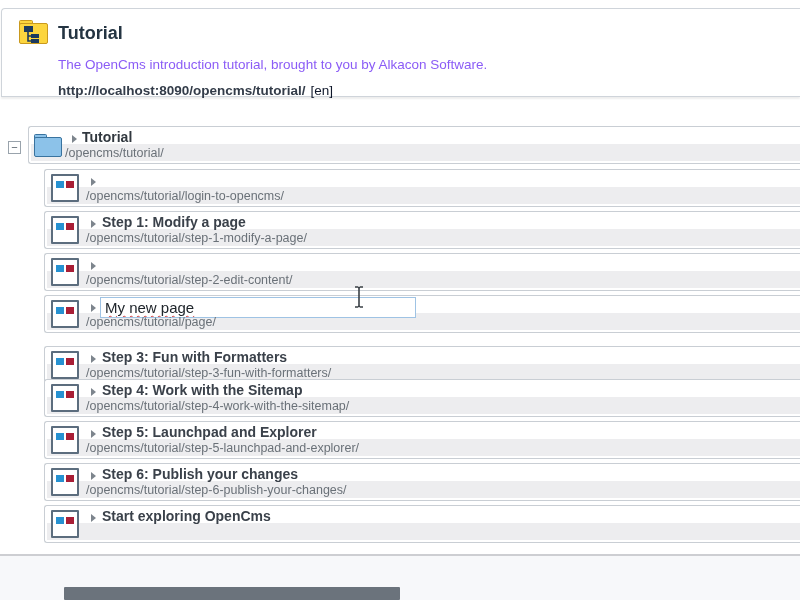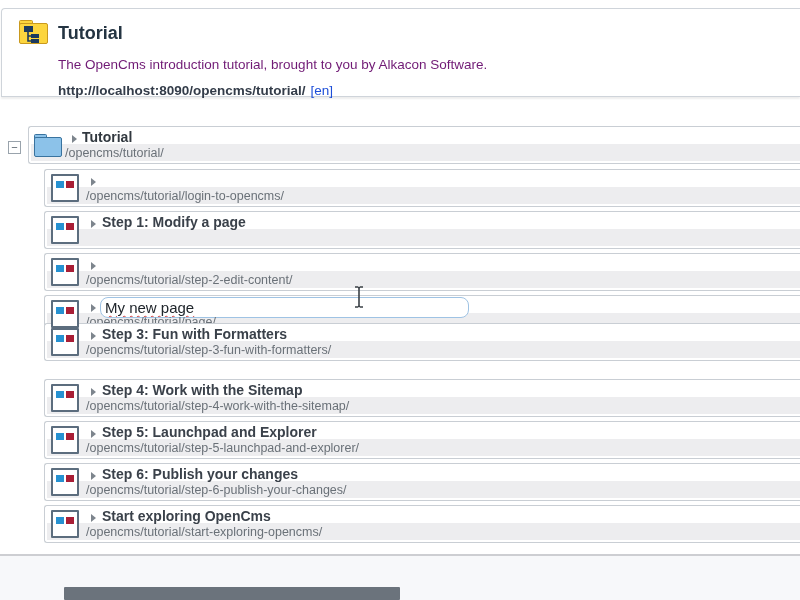--- a/index.html
+++ b/index.html
@@ -10,23 +10,23 @@
   }
   
   .header-card{
     position:absolute;left:1px;top:8px;width:799px;height:89px;
     background:#ffffff;border:1px solid #cfd4da;border-right:none;
     border-radius:4px 0 0 0;box-shadow:0 2px 2px rgba(0,0,0,.07);
     box-sizing:border-box;
   }
   .header-icon{position:absolute;left:16px;top:9px;}
   .header-title{position:absolute;left:56px;top:14px;font-size:18px;font-weight:700;color:#243442;}
-  .header-sub{position:absolute;left:56px;top:48px;font-size:13.5px;color:#701a75;}
+  .header-sub{position:absolute;left:56px;top:48px;font-size:13.5px;color:#8b5cf6;}
   .header-url{position:absolute;left:56px;top:74px;font-size:13.5px;font-weight:700;color:#333c49;}
-  .header-locale{font-weight:400;color:#1d4ed8;margin-left:5px;}
+  .header-locale{font-weight:400;color:#0f172a;margin-left:5px;}
   
   .content-divider{position:absolute;left:0;top:554px;width:800px;height:2px;background:#cdced2;}
   .lower-bg{position:absolute;left:0;top:556px;width:800px;height:44px;background:#f7f8fa;}
   
   .collapse-box{
     position:absolute;left:8px;top:141px;width:13px;height:13px;box-sizing:border-box;
     border:1px solid #99a3ac;background:#fff;color:#55606a;
     font-size:11px;line-height:10px;text-align:center;
   }
   .card{
@@ -60,26 +60,26 @@
     padding:3px 3px;
   }
   .icon-box .bar-top{width:18px;height:5px;background:#2691d1;}
   .icon-box .mid{margin-top:2px;width:18px;height:7px;display:flex;justify-content:space-between;}
   .icon-box .sq-blue{width:8px;height:7px;background:#2691d1;}
   .icon-box .sq-red{width:8px;height:7px;background:#a81e35;}
   .icon-box .bar-bottom{margin-top:2px;width:18px;height:6px;background:#a81e35;}
   .card-child .expander{left:46px;}
   .card-child .title{left:57px;}
   .card-child .path{left:41px;margin-top:24px;}
-  .r0{top:169px}.r1{top:211px}.r2{top:253px}.r3{top:295px}.r4{top:323px}
+  .r0{top:169px}.r1{top:211px}.r2{top:253px}.r3{top:295px}.r4{top:346px}
   .r5{top:379px}.r6{top:421px}.r7{top:463px}.r8{top:505px}
   
   .rename-input{
-    position:absolute;left:55px;top:1px;width:369px;height:21px;box-sizing:border-box;
-    border:1px solid #9fc3e4;border-radius:8px;background:#fff;
+    position:absolute;left:55px;top:1px;width:316px;height:21px;box-sizing:border-box;
+    border:1px solid #9fc3e4;border-radius:0;background:#fff;
     font-size:15px;color:#20262c;padding:0 0 0 4px;line-height:19px;white-space:nowrap;overflow:hidden;
   }
   .rename-input .misspelled{
     text-decoration:underline wavy #d23b3b;text-decoration-thickness:1px;text-underline-offset:2px;
   }
   
   .ibeam{position:absolute;left:353px;top:286px;z-index:5;}
   .hscroll-thumb{
     position:absolute;left:64px;top:587px;width:336px;height:13px;
     background:#6b737c;border-radius:1px;
@@ -136,20 +136,21 @@
 <div class="card card-child r1">
   <div class="band"></div>
   <span class="icon-box">
     <span class="bar-top"></span><span class="mid">
         <span class="sq-blue"></span>
         <span class="sq-red"></span>
       </span><span class="bar-bottom"></span>
   </span>
   <span class="expander"></span>
   <div class="title">Step 1: Modify a page</div>
+  <div class="path">/opencms/tutorial/step-1-modify-a-page/</div>
 </div>
 
 <div class="card card-child r2">
   <div class="band"></div>
   <span class="icon-box">
     <span class="bar-top"></span><span class="mid">
         <span class="sq-blue"></span>
         <span class="sq-red"></span>
       </span><span class="bar-bottom"></span>
   </span>
@@ -227,21 +228,20 @@
 <div class="card card-child r8">
   <div class="band"></div>
   <span class="icon-box">
     <span class="bar-top"></span><span class="mid">
         <span class="sq-blue"></span>
         <span class="sq-red"></span>
       </span><span class="bar-bottom"></span>
   </span>
   <span class="expander"></span>
   <div class="title">Start exploring OpenCms</div>
-  <div class="path">/opencms/tutorial/start-exploring-opencms/</div>
 </div>
 
 <span class="ibeam">
   <svg width="12" height="22" viewBox="0 0 12 22">
     <path d="M2 1 h3 M7 1 h3 M6 1.5 v19 M2 21 h3 M7 21 h3 M5 1.5 h2 M5 20.5 h2" stroke="#3a4046" stroke-width="1.6" fill="none"></path>
   </svg>
 </span>
 
 <div class="content-divider"></div>
 <div class="lower-bg"></div>

